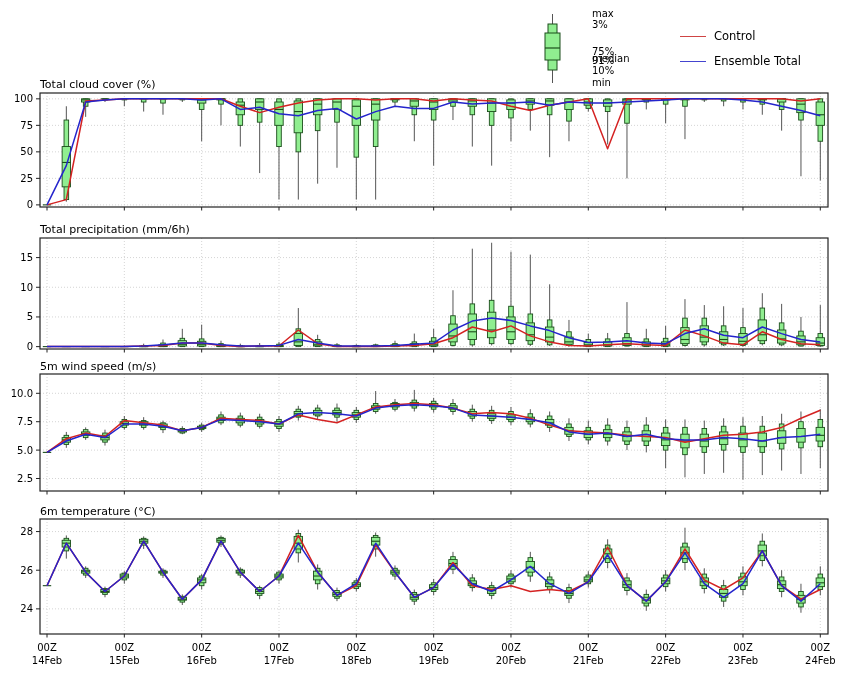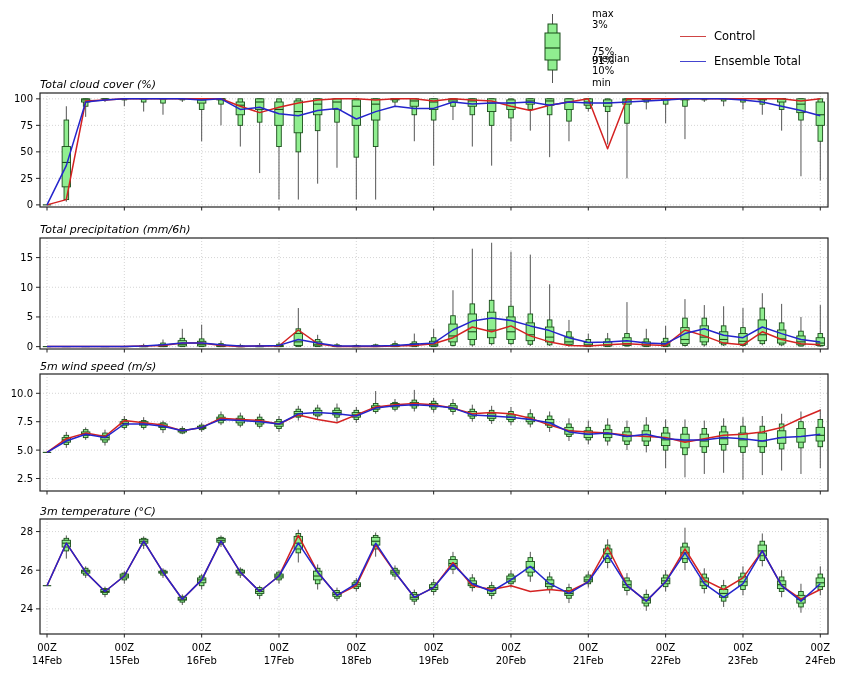--- a/index.html
+++ b/index.html
@@ -1,20 +1,20 @@
 <!DOCTYPE html>
 <html><head>
 <meta charset="utf-8">
 <style>
   html,body{margin:0;padding:0;background:#fff;}
   #stage{position:relative;width:844px;height:680px;background:#ffffff;overflow:hidden;
          font-family:"DejaVu Sans",sans-serif;color:#000;}
   #chart{position:absolute;left:0;top:0;}
   .hdr{position:absolute;left:40px;top:6px;font-size:13.5px;line-height:21px;}
-  .panel-title{position:absolute;left:40px;font-size:11px;font-style:italic;}
+  .panel-title{position:absolute;left:40px;font-size:11px;}
   #pt-cloud{top:78px}#pt-precip{top:223px}#pt-wind{top:360px}#pt-temp{top:505px}
   #bp-legend{position:absolute;left:540px;top:8px;}
   .bp-label{position:absolute;left:568px;font-size:10px;line-height:10px;white-space:nowrap;padding-left:24px;}
   .lg-0{top:9px}.lg-1{top:19.5px}.lg-2{top:47px}.lg-3{top:54px}.lg-4{top:55.5px}.lg-5{top:65.5px}.lg-6{top:78px}
   .leg-line{position:absolute;width:26px;height:0;border-top:1.6px solid;}
   #leg-line-control{left:680px;top:36px;border-color:#cf4444;}
   #leg-line-mean{left:680px;top:61px;border-color:#4444cf;}
   .leg-text{position:absolute;left:714px;font-size:11.5px;text-align:center;}
   #leg-text-control{top:29px}#leg-text-mean{top:54px}
 </style>
@@ -889,14 +889,14 @@
   </div>
 
   <div id="leg-line-control" class="leg-line"></div>
   <div id="leg-text-control" class="leg-text">Control</div>
   <div id="leg-line-mean" class="leg-line"></div>
   <div id="leg-text-mean" class="leg-text">Ensemble Total</div>
 
   <div id="pt-cloud" class="panel-title">Total cloud cover (%)</div>
   <div id="pt-precip" class="panel-title">Total precipitation (mm/6h)</div>
   <div id="pt-wind" class="panel-title">5m wind speed (m/s)</div>
-  <div id="pt-temp" class="panel-title">3m temperature (°C)</div>
+  <div id="pt-temp" class="panel-title">6m temperature (°C)</div>
 </div>
 
 </body></html>

